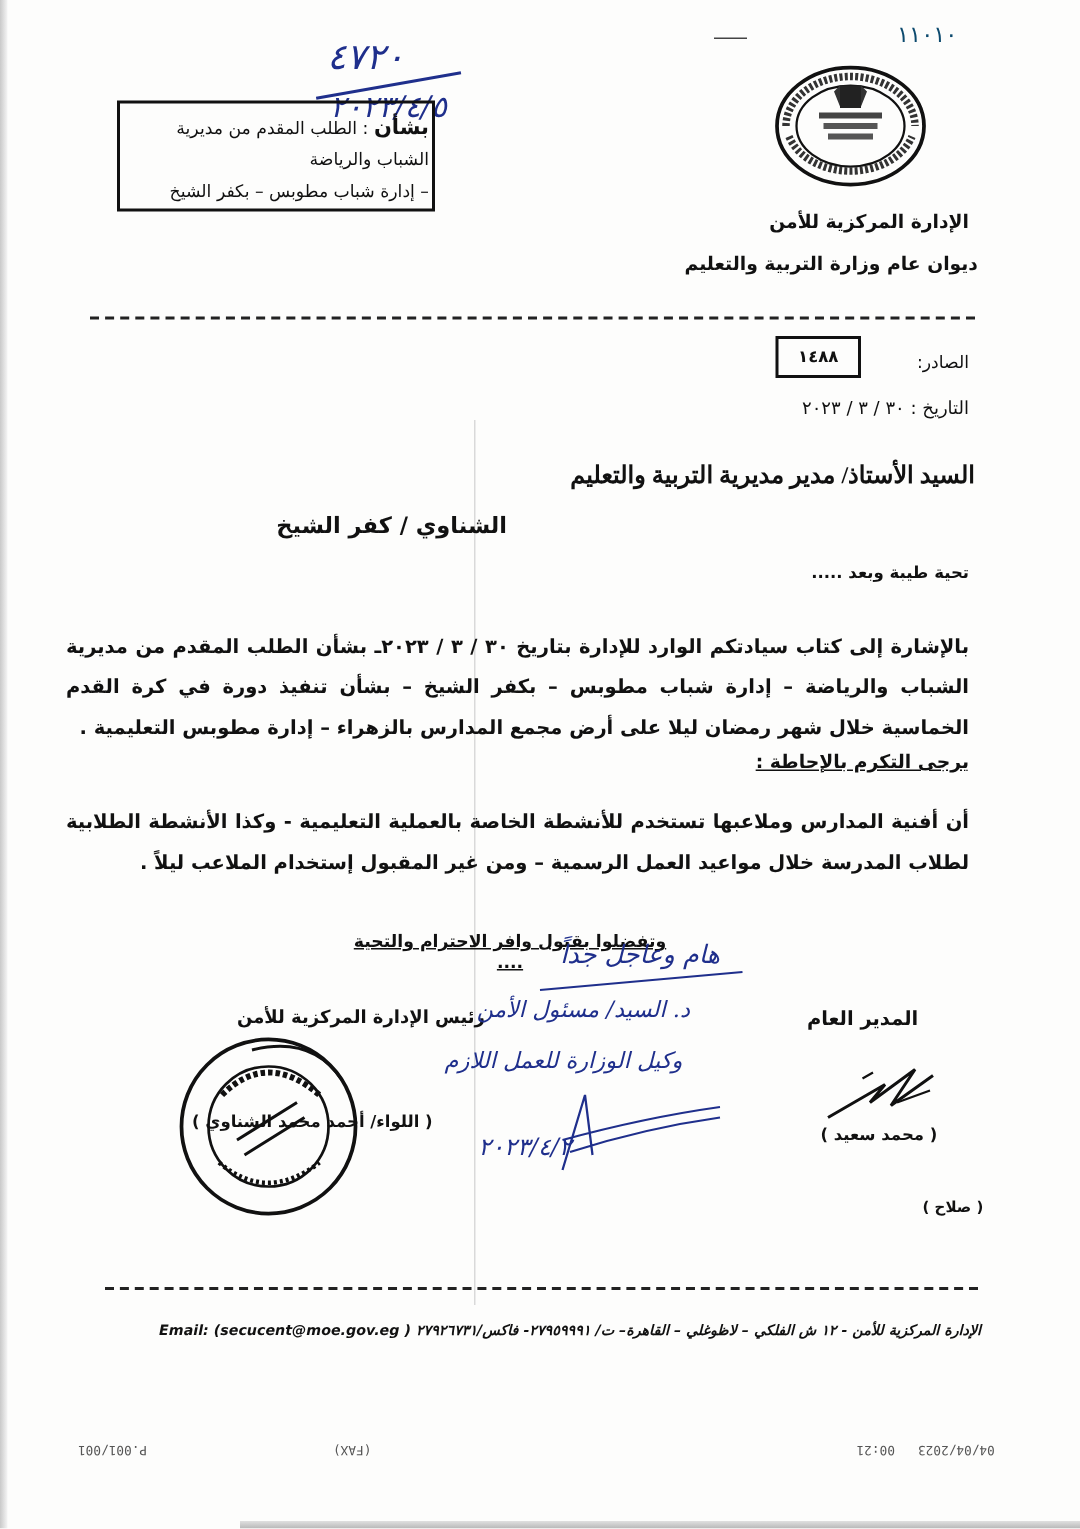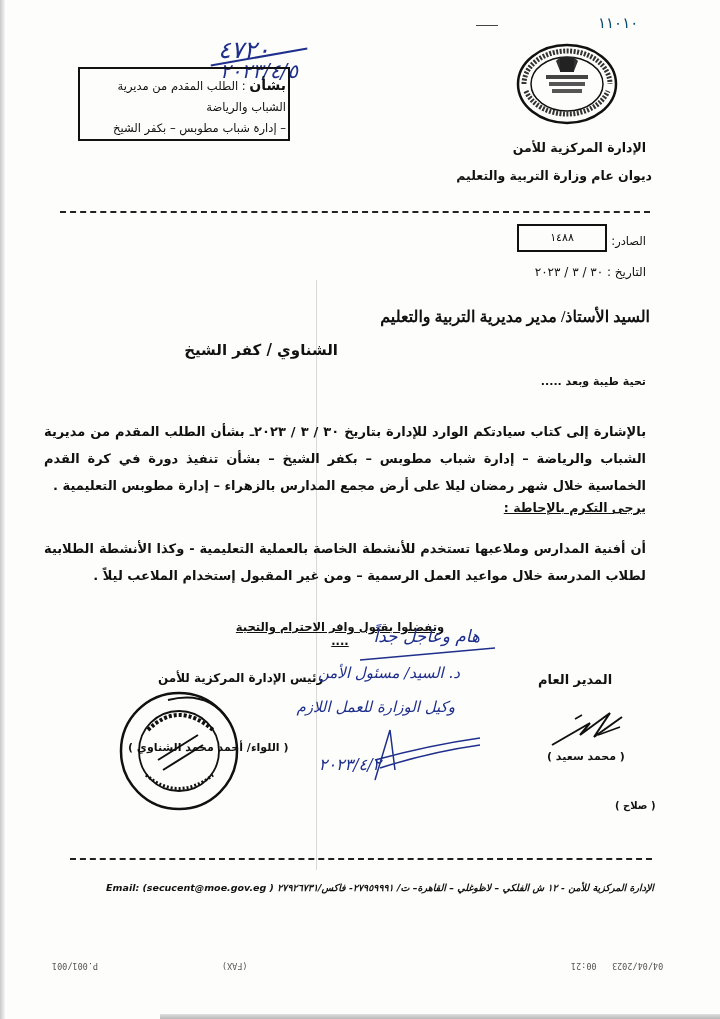--- a/index.html
+++ b/index.html
@@ -12,38 +12,38 @@
   .fold { position: absolute; left: 316px; top: 280px; width: 1px; height: 590px; background: #d9d9d9; }
   .abs { position: absolute; }
   .rtl { direction: rtl; text-align: right; }
 
   
   .pencil { left: 598px; top: 14px; font-size: 15px; color: #0c4a6e; font-family: "DejaVu Serif", serif; }
   .pencil-line { left: 476px; top: 25px; width: 22px; height: 1px; background: #444; }
 
   
   .hw { color: #1f2f8c; font-family: "DejaVu Serif", serif; font-style: italic; }
-  .in-num { left: 218px; top: 36px; font-size: 24px; letter-spacing: 2px; }
+  .in-num { left: 218px; top: 24px; font-size: 24px; letter-spacing: 2px; }
   .in-line { left: 210px; top: 56px; width: 98px; height: 1.5px; background: #1f2f8c; transform: rotate(-10deg); }
   .in-date { left: 220px; top: 59px; font-size: 20px; }
 
   
   .subject-box { left: 78px; top: 67px; width: 212px; height: 74px; border: 2px solid #111; padding: 6px 2px; box-sizing: border-box; font-size: 11.5px; line-height: 21px; }
   .subject-box .lbl { font-weight: bold; font-size: 14px; }
 
   
   .logo { left: 516px; top: 43px; width: 102px; height: 82px; }
   .org1 { right: 74px; top: 140px; font-size: 12.5px; font-weight: bold; }
   .org2 { right: 68px; top: 168px; font-size: 12.5px; font-weight: bold; }
 
   .hr-top { left: 60px; top: 211px; width: 590px; height: 0; border-top: 2px dashed #222; }
 
   
   .ref-lbl { right: 74px; top: 234px; font-size: 11.5px; }
-  .ref-box { left: 517px; top: 224px; width: 90px; height: 28px; border: 2px solid #111; box-sizing: border-box; font-size: 11px; text-align: center; line-height: 24px; letter-spacing: 1px; }
+  .ref-box { left: 517px; top: 224px; width: 57px; height: 28px; border: 2px solid #111; box-sizing: border-box; font-size: 11px; text-align: center; line-height: 24px; letter-spacing: 1px; font-weight: bold; }
   .date-line { right: 74px; top: 265px; font-size: 12px; font-weight: normal; }
 
   .addressee { right: 70px; top: 307px; font-size: 16px; font-weight: bold; font-family: Liberation Serif, serif; }
   .governorate { right: 382px; top: 341px; font-size: 15px; font-weight: bold; }
 
   .greeting { right: 74px; top: 375px; font-size: 11px; font-weight: bold; }
   .para { left: 44px; width: 602px; font-size: 13px; font-weight: bold; line-height: 27px; text-align: justify; }
   .para1 { top: 418px; }
   .kindly { right: 74px; top: 500px; font-size: 12.5px; font-weight: bold; text-decoration: underline; }
   .para2 { top: 535px; }

